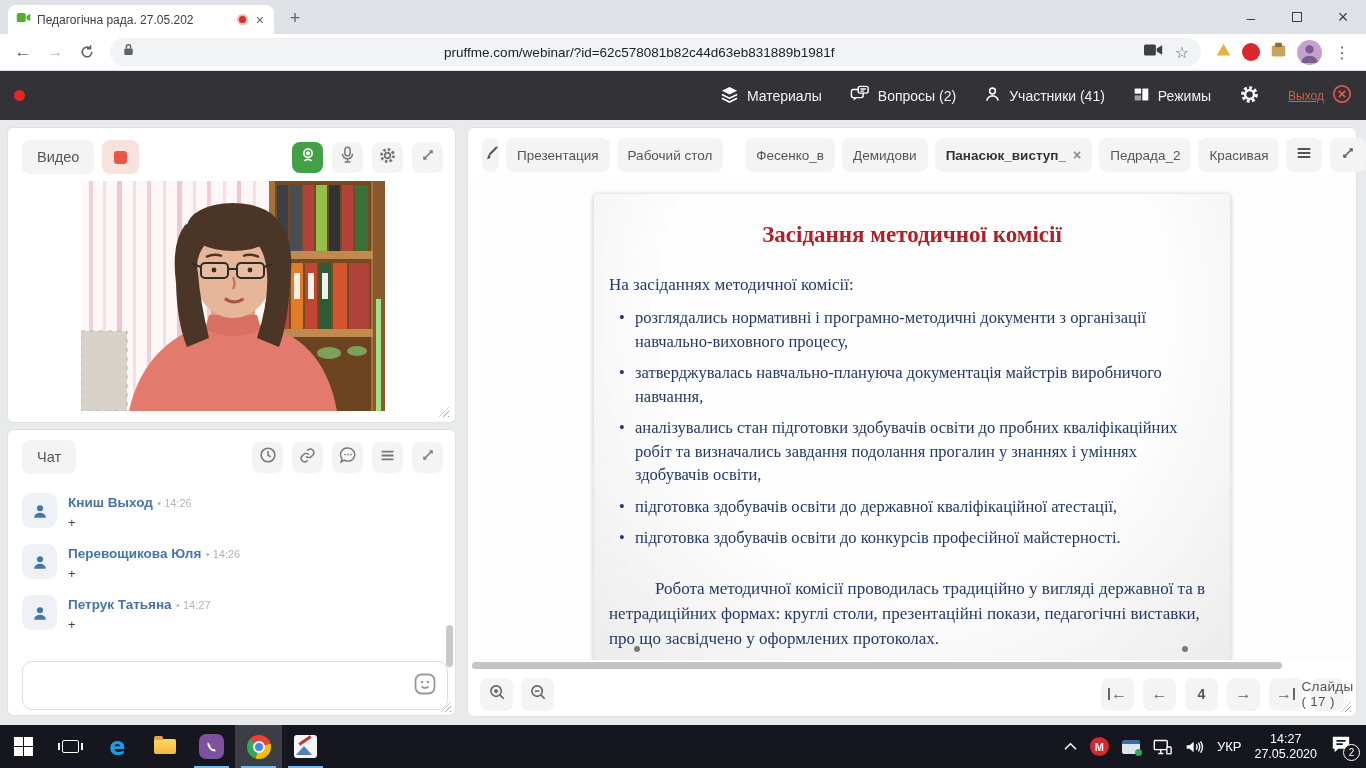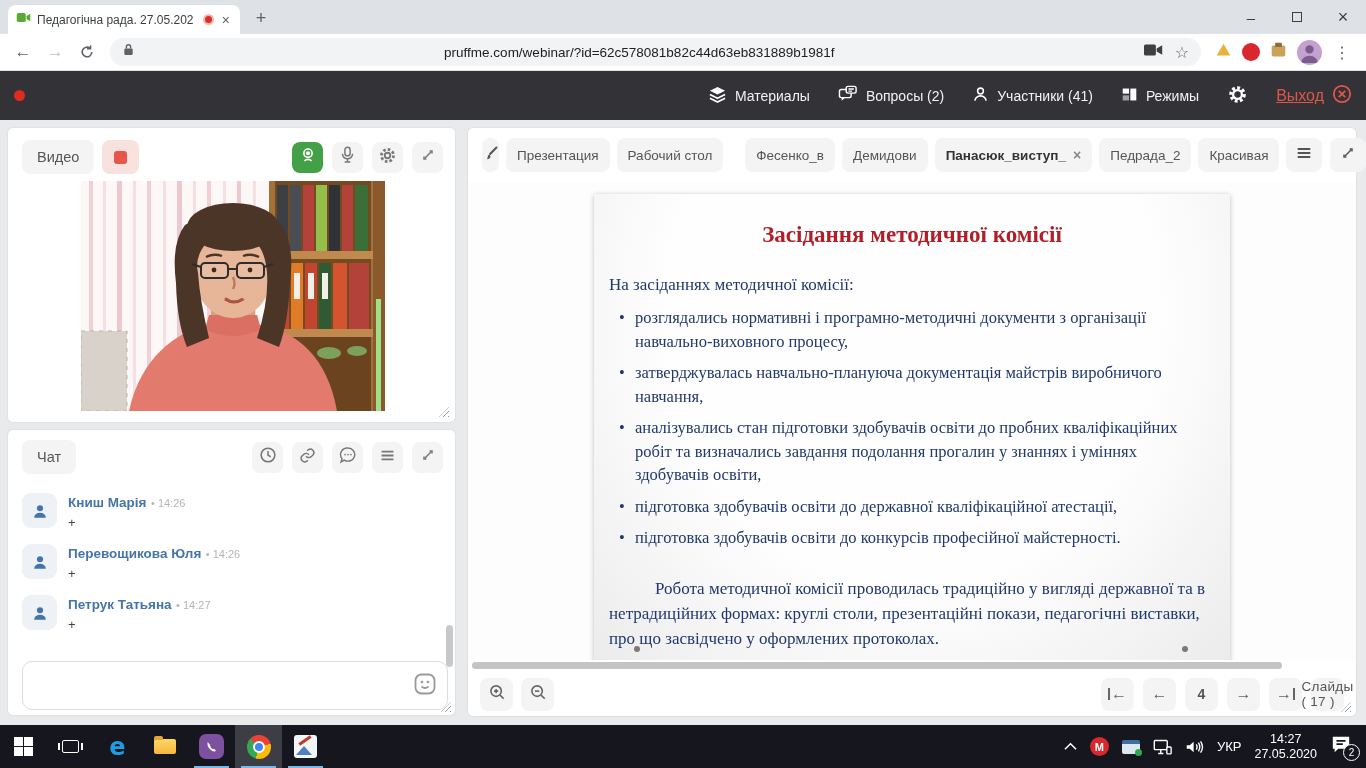--- a/index.html
+++ b/index.html
@@ -2,21 +2,21 @@
 <html><head>
 <meta charset="utf-8">
 <style>
   * { margin:0; padding:0; box-sizing:border-box; }
   html,body { width:1366px; height:768px; overflow:hidden; }
   body { font-family:"Liberation Sans", sans-serif; background:#e9eaec; position:relative; }
   .screen { position:absolute; inset:0; width:1366px; height:768px; }
 
   
   .tabbar { position:absolute; left:0; top:0; width:1366px; height:34px; background:#dee1e6; display:flex; align-items:flex-end; }
-  .tab { margin-left:8px; height:29px; width:232px; background:#fff; border-radius:8px 8px 0 0; display:flex; align-items:center; padding:0 8px; gap:6px; }
+  .tab { margin-left:8px; height:29px; width:266px; background:#fff; border-radius:8px 8px 0 0; display:flex; align-items:center; padding:0 8px; gap:6px; }
   .tab-title { font-size:12px; color:#3c4043; white-space:nowrap; overflow:hidden; flex:1; }
   .rec-dot { width:11px; height:11px; border-radius:50%; background:#d93025; border:2px solid #f2b9b4; flex:0 0 auto; }
   .tab-close { font-size:14px; color:#5f6368; padding:0 2px; cursor:pointer; }
   .newtab { width:26px; height:26px; margin:0 0 3px 8px; display:flex; align-items:center; justify-content:center; font-size:18px; color:#5f6368; border-radius:50%; }
   .win-controls { margin-left:auto; display:flex; height:34px; align-self:flex-start; }
   .win-controls .wc { width:46px; height:34px; display:flex; align-items:center; justify-content:center; color:#3c4043; font-size:15px; }
   .wc-max-box { width:10px; height:10px; border:1.2px solid #3c4043; }
 
   .addressbar { position:absolute; left:0; top:34px; width:1366px; height:37px; background:#fff; display:flex; align-items:center; padding:0 10px; gap:6px; border-bottom:1px solid #e0e0e0; }
   .navbtn { width:26px; height:26px; display:flex; align-items:center; justify-content:center; font-size:17px; color:#5f6368; }
@@ -28,21 +28,21 @@
   .ext-dot { width:18px; height:18px; border-radius:50%; }
   .avatar-chrome { width:25px; height:25px; border-radius:50%; background:#c5a1d0; display:flex; align-items:center; justify-content:center; overflow:hidden; }
   .kebab { font-size:16px; color:#5f6368; padding:0 6px; }
 
   
   .webinar-header { position:absolute; left:0; top:71px; width:1366px; height:49px; background:#323237; display:flex; align-items:center; padding:0 14px; color:#fff; }
   .live-dot { width:11px; height:11px; border-radius:50%; background:#e02b20; margin-right:9px; }
   .webinar-title { font-size:17.5px; font-weight:bold; letter-spacing:.2px; }
   .header-menu { margin-left:auto; display:flex; align-items:center; gap:28px; }
   .hm-item { display:flex; align-items:center; gap:8px; font-size:14px; color:#f2f2f2; cursor:pointer; }
-  .hm-exit { color:#e0564a; display:flex; align-items:center; gap:8px; font-size:16px; cursor:pointer;text-decoration:underline; }
+  .hm-exit { color:#e0564a; display:flex; align-items:center; gap:8px; font-size:12px; cursor:pointer;text-decoration:underline; }
 
   
   .card { position:absolute; background:#fff; border-radius:5px; box-shadow:0 0 2px rgba(0,0,0,.12); }
   .gbtn { background:#f4f4f5; border-radius:8px; display:flex; align-items:center; justify-content:center; color:#555; cursor:pointer; }
   .label-btn { height:34px; padding:0 15px; font-size:14.5px; }
 
   
   .video-card { left:8px; top:128px; width:447px; height:294px; }
   .vc-header { display:flex; align-items:center; padding:12px 12px 0 14px; gap:8px; }
   .rec-btn { width:37px; height:34px; background:#f7e2de; border-radius:8px; display:flex; align-items:center; justify-content:center; }
@@ -443,21 +443,21 @@
 
     <div class="chat-msgs">
       <div class="msg">
         <div class="msg-avatar">
           <svg width="18" height="18" viewBox="0 0 20 20">
               <circle cx="10" cy="7" r="3.4" fill="#4574a8"></circle>
               <path d="M3.5 17.5 a6.5 5.5 0 0 1 13 0 Z" fill="#4574a8"></path>
             </svg>
         </div>
         <div>
-          <div><span class="msg-name">Книш Марія</span> <span class="msg-meta"><span>•</span> <span>14:26</span></span></div>
+          <div><span class="msg-name">Книш Выход</span> <span class="msg-meta"><span>•</span> <span>14:26</span></span></div>
           <div class="msg-text">+</div>
         </div>
       </div>
       <div class="msg">
         <div class="msg-avatar">
           <svg width="18" height="18" viewBox="0 0 20 20">
               <circle cx="10" cy="7" r="3.4" fill="#4574a8"></circle>
               <path d="M3.5 17.5 a6.5 5.5 0 0 1 13 0 Z" fill="#4574a8"></path>
             </svg>
         </div>

